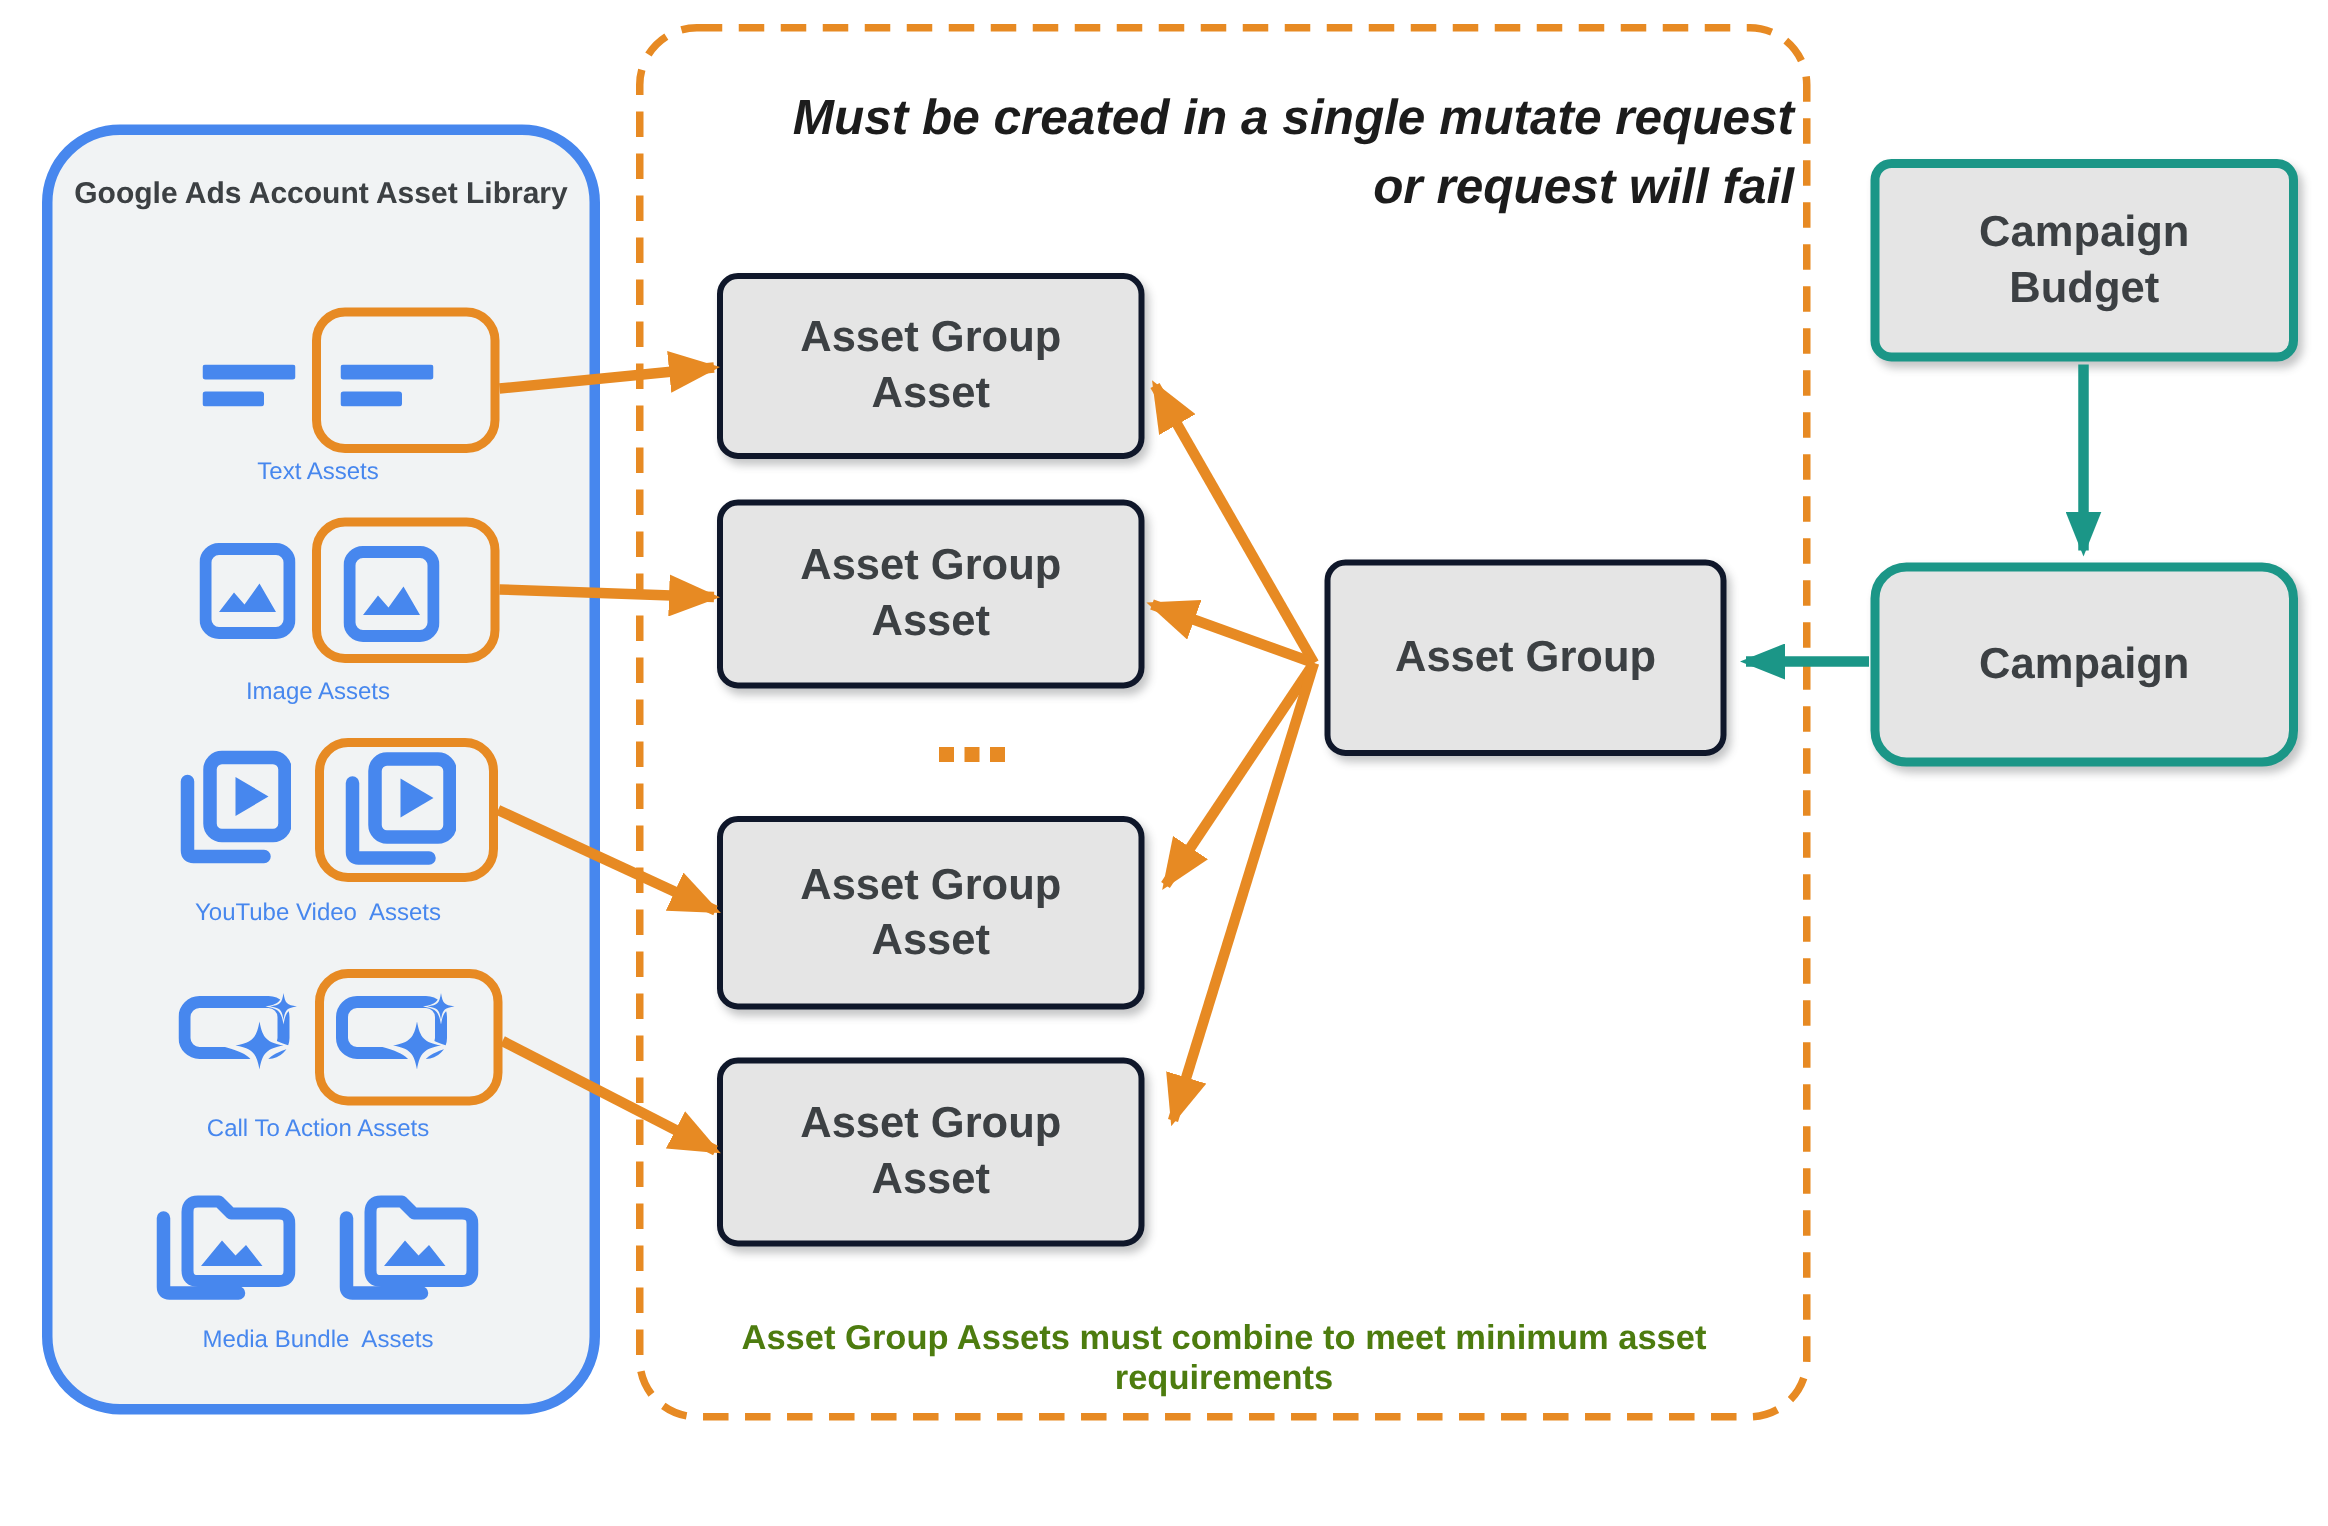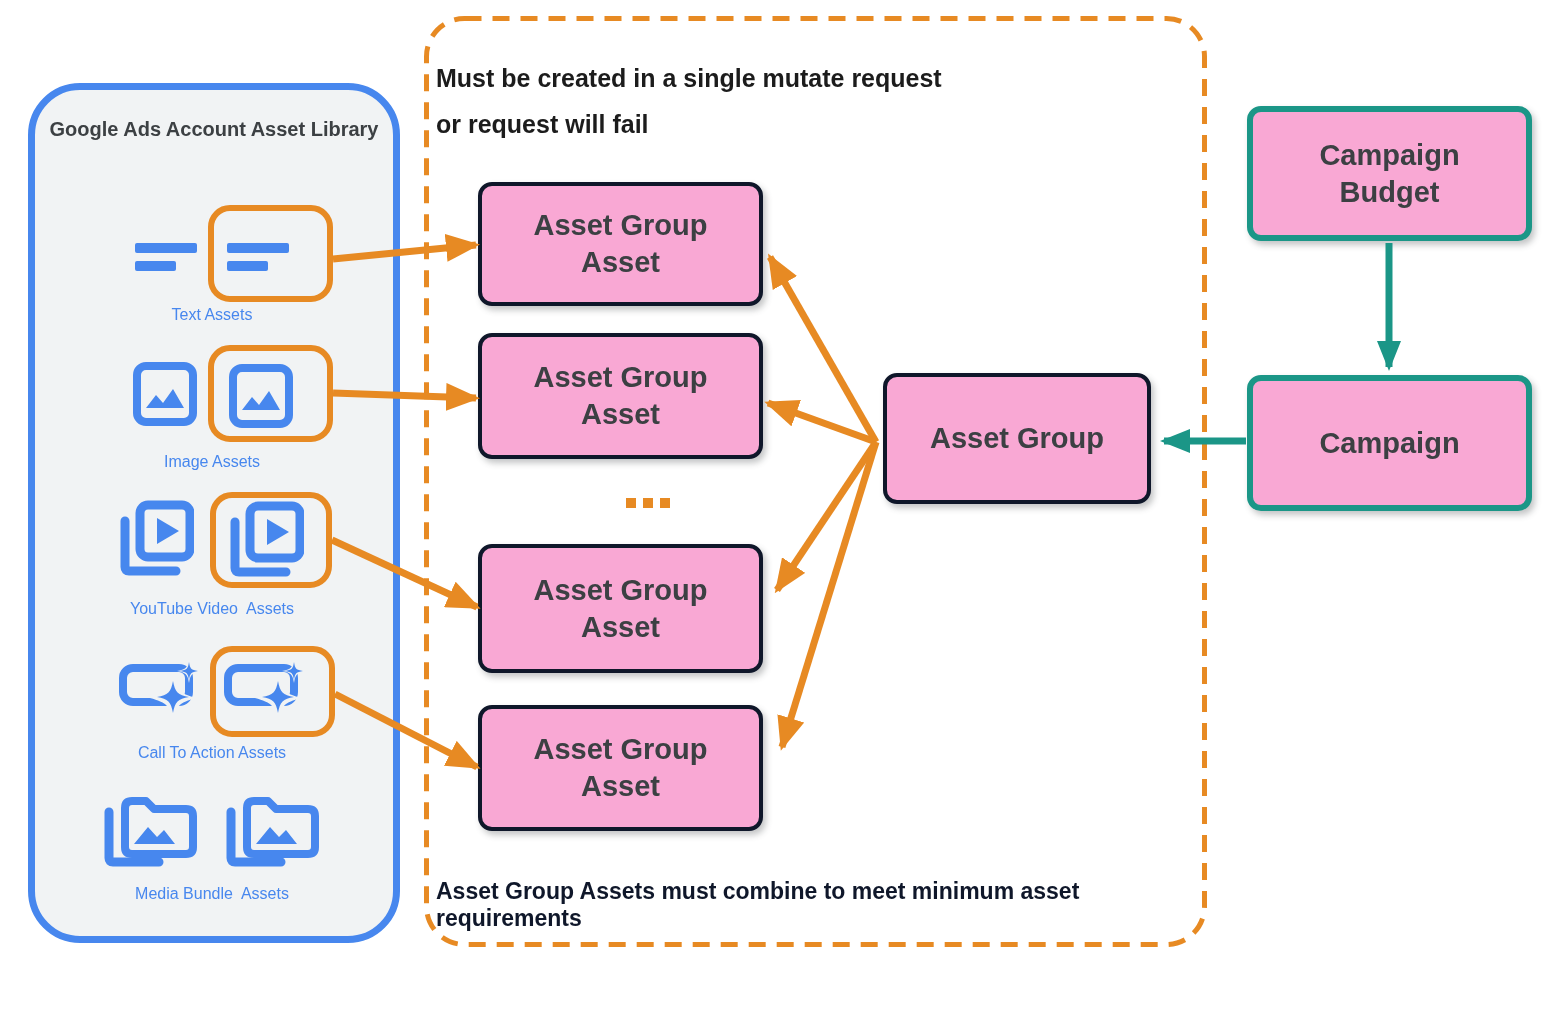--- a/index.html
+++ b/index.html
@@ -13,34 +13,34 @@
          border:7px solid #4787EE;border-radius:52px;z-index:1;}
   .panel-title{left:44px;top:112px;width:340px;text-align:center;
                font-size:20px;line-height:35px;font-weight:bold;color:#3C4043;z-index:2;}
   .lib-label{left:40px;width:344px;text-align:center;font-size:16px;font-weight:normal;
              color:#4787EE;z-index:2;white-space:pre-wrap;}
   .icon{z-index:2;line-height:0;}
   .hl-box{border:6px solid #E78A23;border-radius:22px;background:transparent;z-index:2;}
 
   
   .node{display:flex;align-items:center;justify-content:center;text-align:center;
-        background:#f9a8d4;border-radius:14px;z-index:2;
+        background:#e5e5e5;border-radius:14px;z-index:2;
         font-size:29px;line-height:37px;font-weight:bold;color:#3C4043;
         box-shadow:3px 4px 6px rgba(60,64,67,.30);}
   .node .l{display:block;}
   .orange-node{border:4px solid #0f172a;}
   .teal-node{border:6px solid #1B9687;}
 
   .ellipsis{display:flex;gap:7px;z-index:2;}
   .ellipsis i{display:block;width:10px;height:10px;background:#E78A23;}
 
-  .mutate-title{left:436px;top:55px;width:760px;text-align:left;z-index:2;
-                font-size:25px;line-height:46px;font-weight:bold;color:#1C1C1C;}
-  .mutate-caption{left:436px;top:878px;width:760px;z-index:2;
-                  font-size:23px;font-weight:bold;color:#0f172a;}
+  .mutate-title{left:436px;top:55px;width:760px;text-align:right;z-index:2;
+                font-size:33px;line-height:46px;font-weight:bold;font-style:italic;color:#1C1C1C;}
+  .mutate-caption{left:436px;top:878px;width:760px;text-align:center;z-index:2;
+                  font-size:23px;font-weight:bold;color:#4d7c0f;}
   .note{left:40px;top:976px;width:1460px;z-index:2;
         font-size:21px;font-weight:bold;color:#1C1C1C;}
 </style>
 </head>
 <body>
 
 <div class="canvas">
 
   <svg class="layer" width="1552" height="1017" style="z-index:1;">
     <rect x="426.5" y="18.5" width="778" height="926" rx="38" fill="#ffffff" stroke="#E78A23" stroke-width="5" stroke-dasharray="17 11"></rect>
@@ -169,21 +169,21 @@
       </div>
   </div>
 
   <div class="abs node orange-node" style="left:883px;top:373px;width:260px;height:123px;">
     <span>Asset Group</span>
   </div>
 
   <div class="abs node teal-node" style="left:1247px;top:106px;width:273px;height:123px;">
     <span style="width:200px;">Campaign Budget</span>
   </div>
-  <div class="abs node teal-node" style="left:1247px;top:375px;width:273px;height:124px;">
+  <div class="abs node teal-node" style="left:1247px;top:375px;width:273px;height:124px;border-radius:24px;">
     <span>Campaign</span>
   </div>
 
   <svg class="layer" width="1552" height="1017" style="z-index:3;">
     <defs>
       <marker id="ah-orange" markerUnits="userSpaceOnUse" markerWidth="34" markerHeight="28" refX="30" refY="14" orient="auto">
         <path d="M0 0 L34 14 L0 28 Z" fill="#E78A23"></path>
       </marker>
       <marker id="ah-teal" markerUnits="userSpaceOnUse" markerWidth="30" markerHeight="24" refX="26" refY="12" orient="auto">
         <path d="M0 0 L30 12 L0 24 Z" fill="#1B9687"></path>

